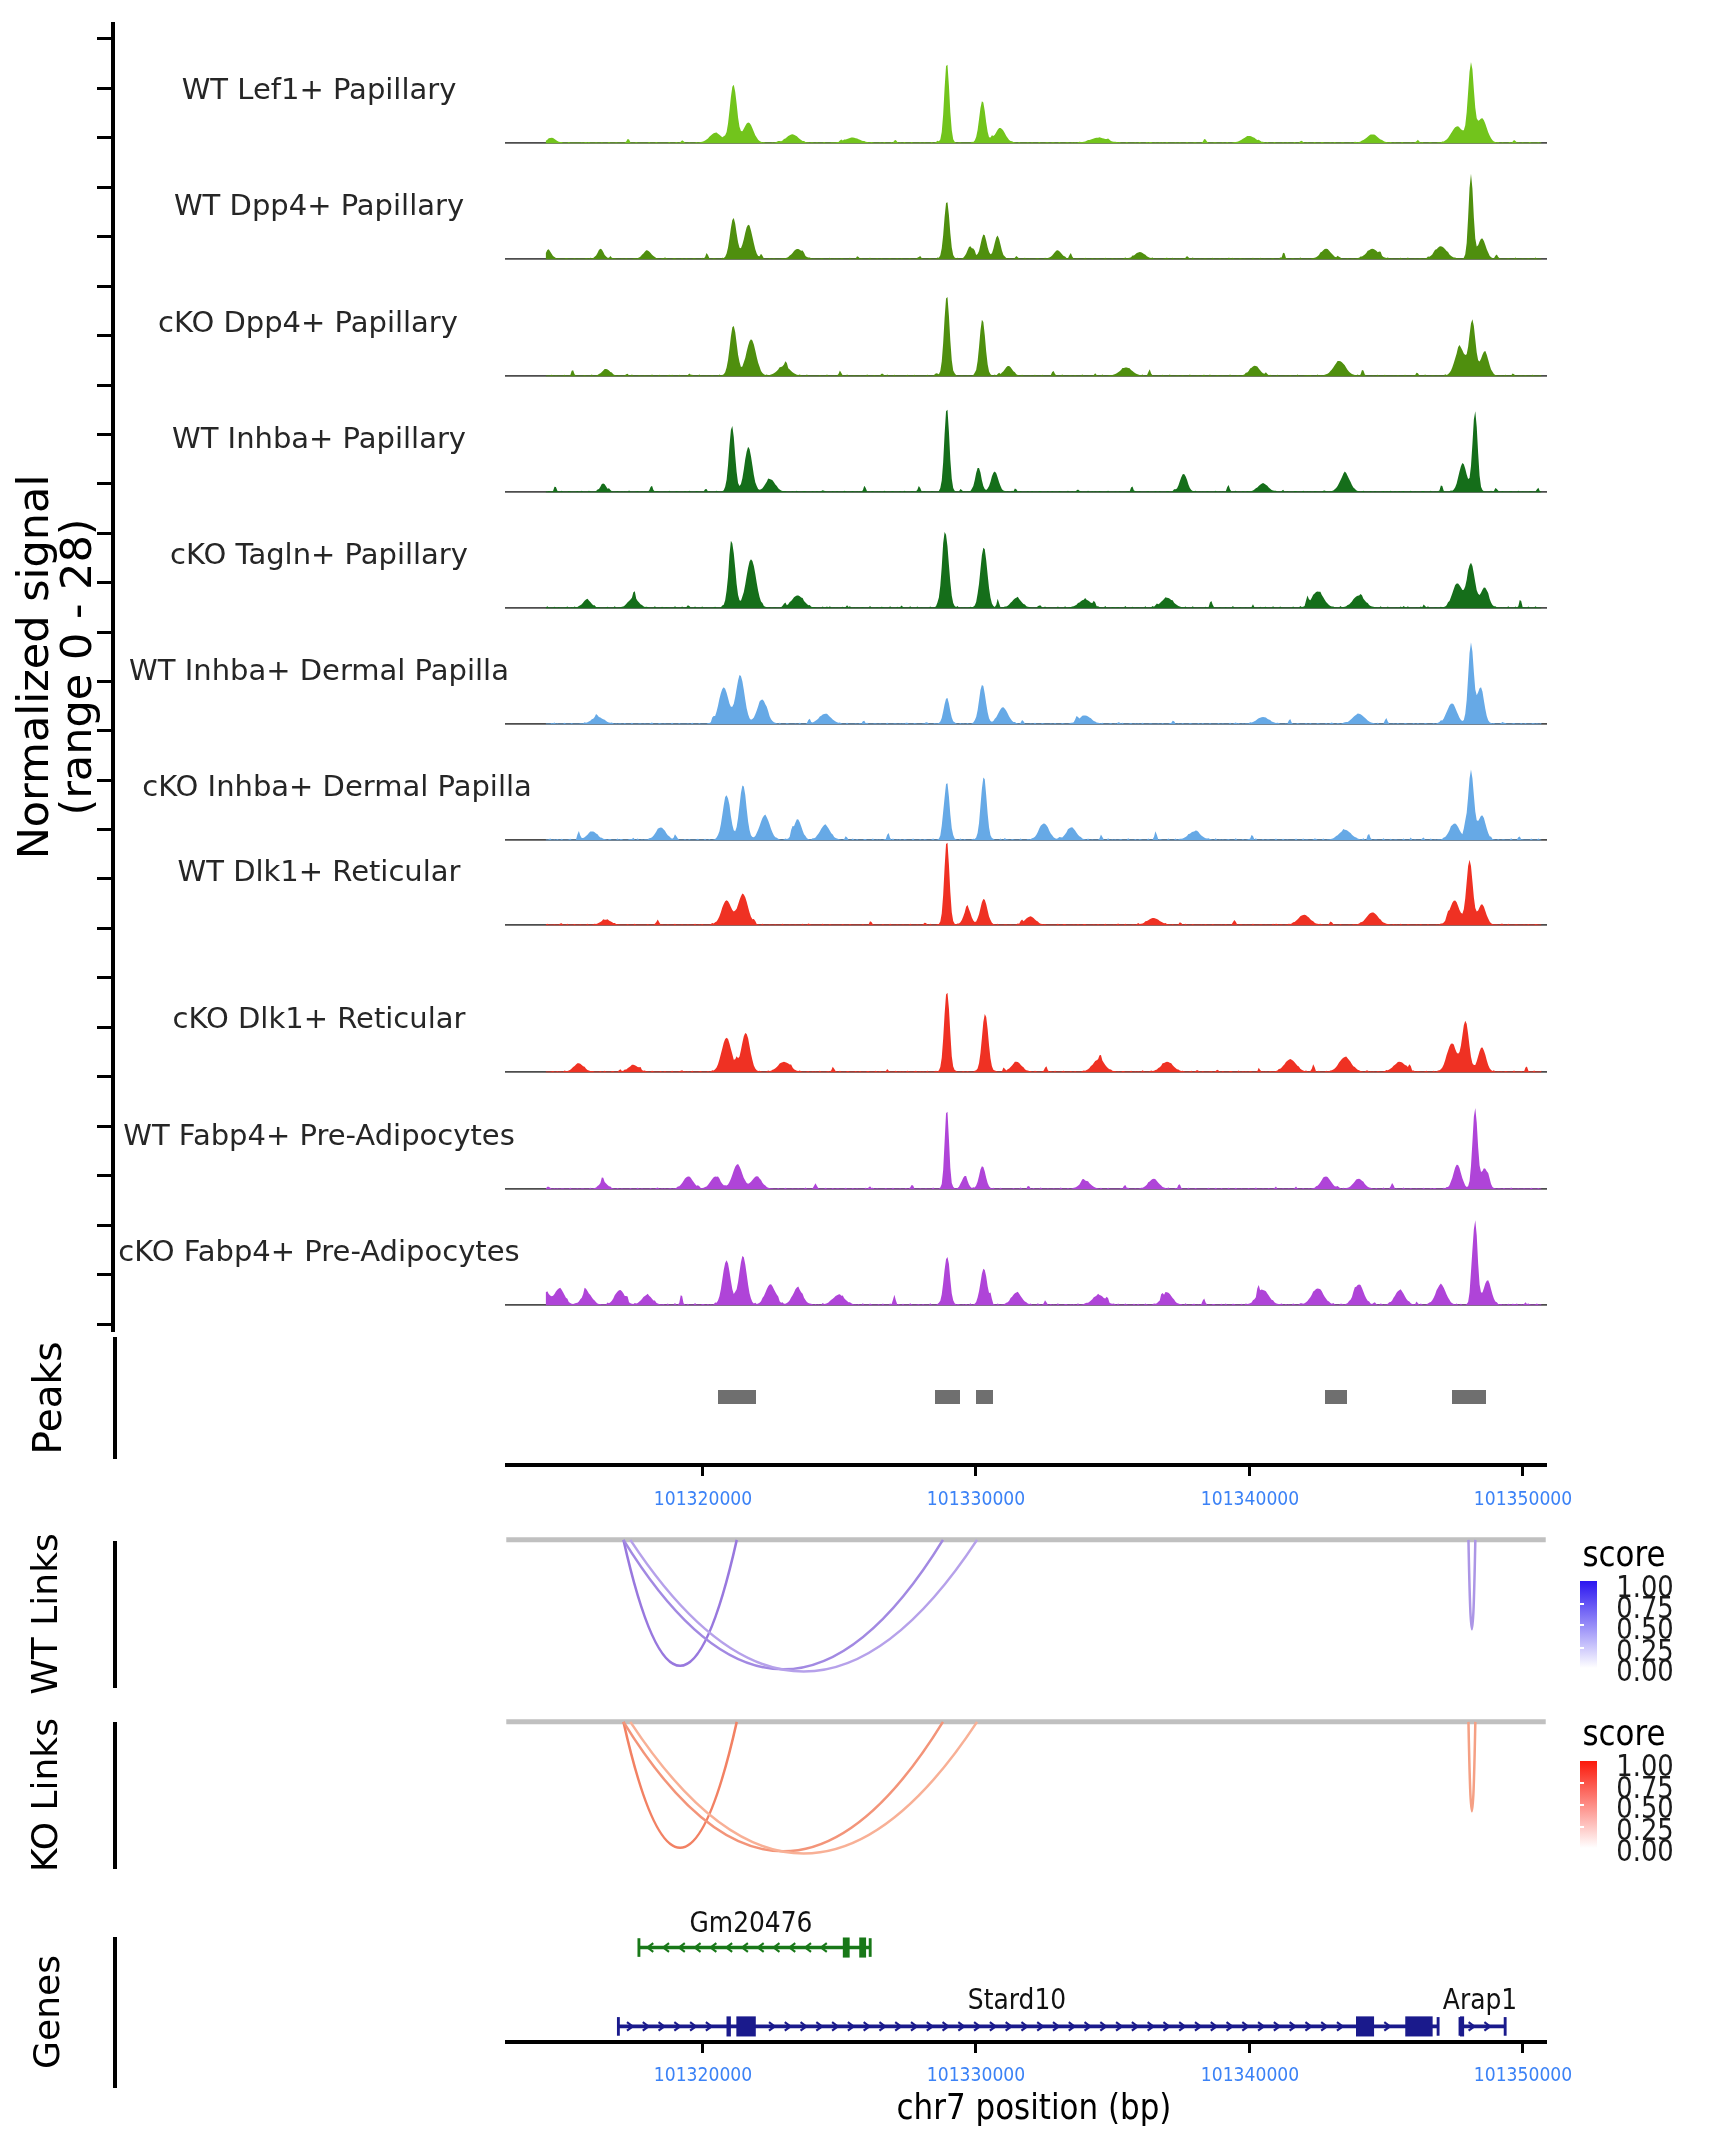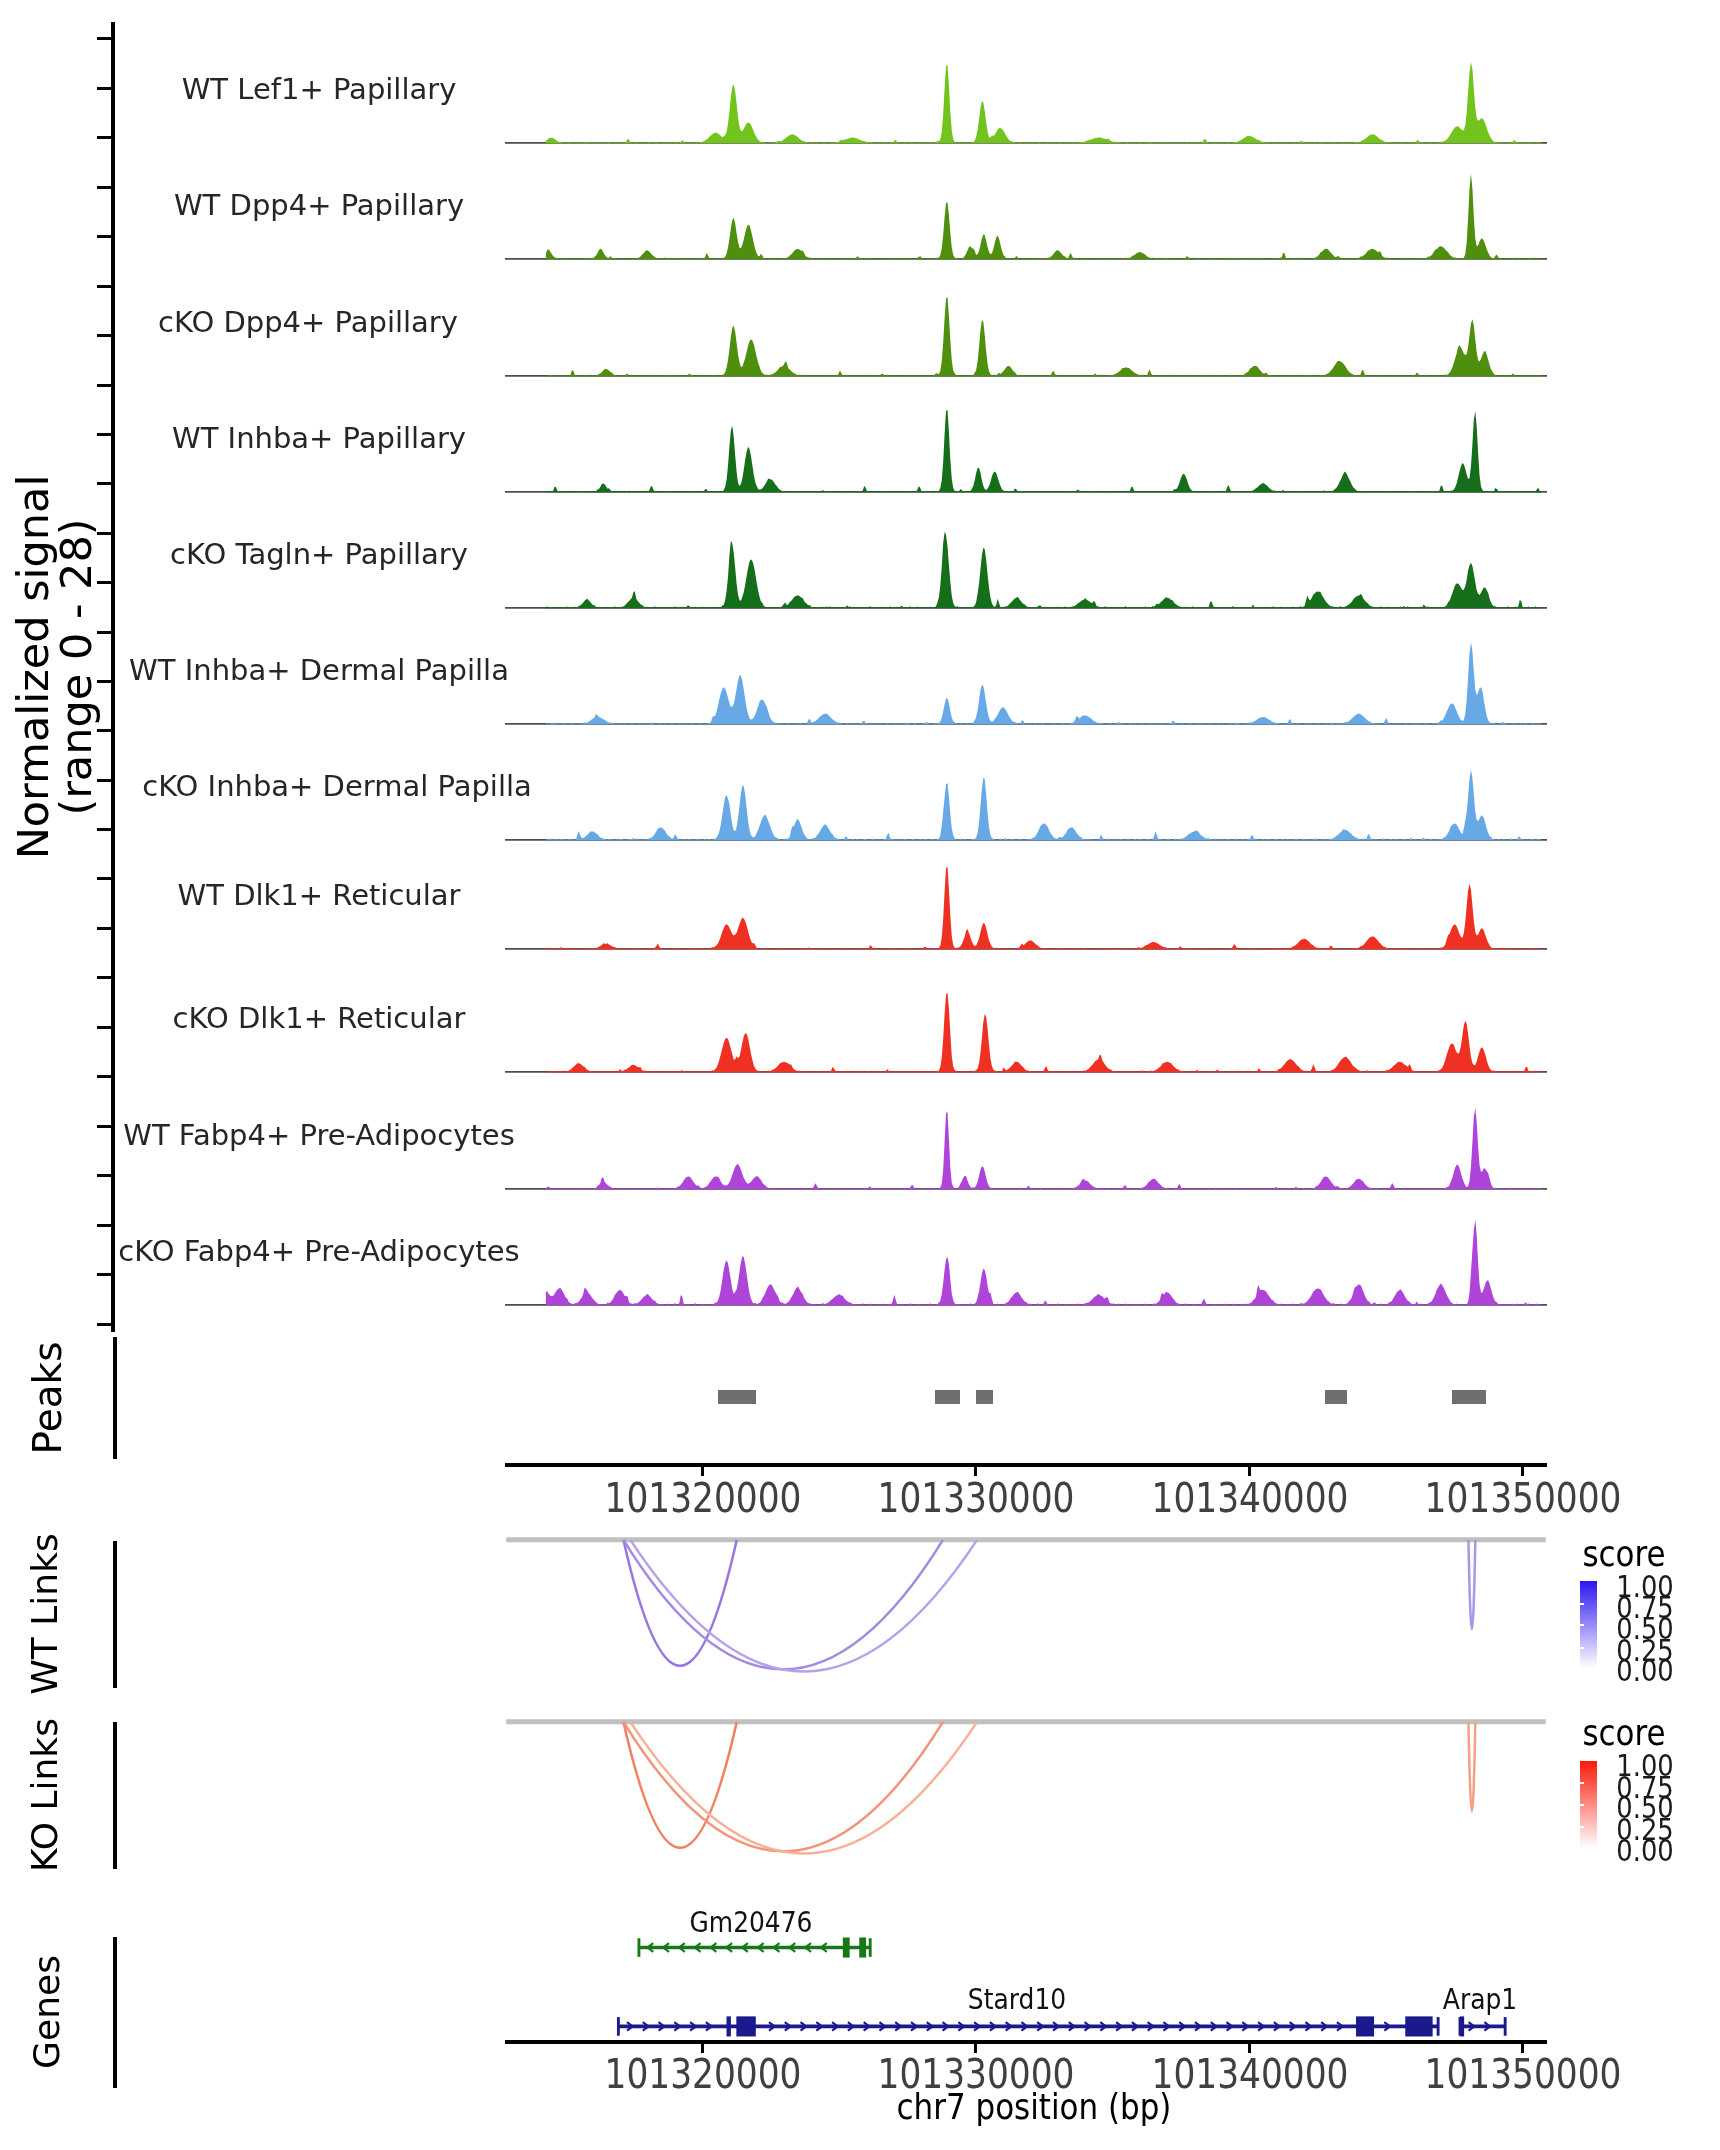--- a/index.html
+++ b/index.html
@@ -1,21 +1,21 @@
 <!DOCTYPE html>
 <html style="font-size:11.5px"><head>
 <meta charset="utf-8">
 <style>
   html,body{margin:0;padding:0;background:#ffffff;}
   body{width:1721px;height:2151px;position:relative;font-family:"DejaVu Sans",sans-serif;}
   .abs{position:absolute;}
   .ctr{transform:translate(-50%,-50%);white-space:nowrap;}
   .rot{transform:translate(-50%,-50%) rotate(-90deg);white-space:nowrap;}
   .cond{display:inline-block;transform:scaleX(0.86);}
-  .tick-label{font-size:40px;color:#404040;}
+  .tick-label{font-size:20px;color:#3b82f6;}
   .gene-label{font-size:29px;color:#111;}
   .legend-num{font-size:30px;color:#1a1a1a;}
   .section-label{font-size:36px;color:#000;}
   .track-label{font-size:29px;color:#262626;}
   svg{position:absolute;overflow:visible;}
 </style>
 </head>
 <body>
 
 <div class="abs" style="left:111px;top:21.5px;width:4.3px;height:1310px;background:#000;"></div>
@@ -95,21 +95,21 @@
         <path d="M762,141 L762,140.0 L764,140.0 L766,140.0 L768,140.0 L770,139.5 L772,139.7 L774,138.8 L776,140.0 L778,139.8 L780,140.0 L782,139.9 L784,140.0 L786,140.0 L788,138.9 L790,140.0 L792,140.0 L794,140.0 L796,140.0 L798,139.3 L800,139.9 L802,140.0 L804,140.0 L806,139.9 L808,139.9 L810,139.7 L812,139.8 L814,139.6 L816,138.4 L818,138.9 L820,138.2 L822,137.3 L824,136.1 L826,134.0 L828,133.5 L830,131.1 L832,126.9 L834,128.4 L836,131.1 L838,131.6 L840,132.9 L842,134.2 L844,134.7 L846,136.7 L848,137.8 L850,138.6 L852,139.1 L854,138.5 L856,139.7 L858,139.9 L860,139.8 L862,140.0 L864,139.8 L866,139.8 L868,140.0 L870,140.0 L872,139.4 L874,140.0 L876,140.0 L878,140.0 L880,140.0 L882,138.9 L884,140.0 L886,140.0 L888,140.0 L890,140.0 L892,139.7 L894,139.8 L896,140.0 L898,140.0 L900,139.6 L902,140.0 L904,139.9 L906,140.0 L908,139.3 L910,138.8 L912,140.0 L914,140.0 L916,140.0 L918,139.9 L920,139.5 L922,139.8 L924,140.0 L926,140.0 L928,139.8 L930,140.0 L932,139.9 L934,140.0 L936,140.0 L938,138.9 L940,140.0 L942,140.0 L944,140.0 L946,140.0 L948,139.4 L950,139.9 L952,140.0 L954,140.0 L956,139.9 L958,140.0 L960,139.8 L962,140.0 L964,140.0 L966,139.0 L968,140.0 L970,140.0 L972,140.0 L974,140.0 L976,139.3 L978,139.9 L980,140.0 L982,140.0 L984,139.9 L986,139.9 L988,139.5 L990,139.4 L992,138.3 L994,131.6 L996,129.7 L998,129.4 L1000,123.4 L1002,115.3 L1004,105.4 L1006,97.9 L1008,91.9 L1010,89.6 L1012,91.5 L1014,97.0 L1016,104.4 L1018,112.0 L1020,116.8 L1022,116.6 L1024,112.5 L1026,103.0 L1028,91.1 L1030,80.0 L1032,72.4 L1034,73.7 L1036,81.1 L1038,93.1 L1040,106.7 L1042,118.6 L1044,127.3 L1046,132.8 L1048,134.9 L1050,133.9 L1052,131.7 L1054,127.2 L1056,121.8 L1058,115.8 L1060,109.5 L1062,107.2 L1064,106.5 L1066,108.7 L1068,113.1 L1070,116.5 L1072,122.9 L1074,130.0 L1076,134.0 L1078,136.4 L1080,138.3 L1082,139.1 L1084,139.7 L1086,139.9 L1088,138.9 L1090,140.0 L1092,140.0 L1094,140.0 L1096,140.0 L1098,139.5 L1100,139.8 L1102,140.0 L1104,140.0 L1106,139.9 L1108,140.0 L1110,139.8 L1112,140.0 L1114,140.0 L1116,139.0 L1118,140.0 L1120,140.0 L1122,140.0 L1124,140.0 L1126,139.2 L1128,135.1 L1130,133.4 L1132,137.8 L1134,138.6 L1136,137.7 L1138,136.2 L1140,134.9 L1142,133.0 L1144,130.1 L1146,129.1 L1148,127.6 L1150,126.7 L1152,126.6 L1154,126.5 L1156,128.6 L1158,130.5 L1160,132.5 L1162,134.4 L1164,136.0 L1166,137.1 L1168,138.4 L1170,139.1 L1172,138.8 L1174,139.7 L1176,139.9 L1178,139.9 L1180,140.0 L1182,139.1 L1184,139.9 L1186,140.0 L1188,140.0 L1190,140.0 L1192,139.9 L1194,139.7 L1196,140.0 L1198,140.0 L1200,139.5 L1202,140.0 L1204,136.9 L1206,136.3 L1208,139.8 L1210,139.0 L1212,140.0 L1214,140.0 L1216,140.0 L1218,140.0 L1220,139.8 L1222,139.7 L1224,140.0 L1226,140.0 L1228,139.6 L1230,140.0 L1232,139.9 L1234,140.0 L1236,140.0 L1238,139.0 L1240,140.0 L1242,140.0 L1244,140.0 L1246,140.0 L1248,139.6 L1250,139.7 L1252,140.0 L1254,140.0 L1256,139.8 L1258,140.0 L1260,139.8 L1262,139.9 L1264,139.1 L1266,138.9 L1268,140.0 L1270,140.0 L1272,140.0 L1274,140.0 L1276,139.5 L1278,139.8 L1280,140.0 L1282,140.0 L1284,139.9 L1286,140.0 L1288,139.7 L1290,139.8 L1292,138.4 L1294,138.8 L1296,140.0 L1298,140.0 L1300,140.0 L1302,140.0 L1304,139.3 L1306,139.8 L1308,139.8 L1310,139.2 L1312,137.1 L1314,132.3 L1316,123.4 L1318,113.3 L1320,105.5 L1322,104.3 L1324,112.3 L1326,122.8 L1328,131.6 L1330,136.8 L1332,138.2 L1334,139.7 L1336,140.0 L1338,139.9 L1340,139.3 L1342,139.9 L1344,139.6 L1346,140.0 L1348,140.0 L1350,139.4 L1352,140.0 L1354,139.9 L1356,139.7 L1358,138.8 L1360,135.6 L1362,131.1 L1364,121.6 L1366,107.7 L1368,93.2 L1370,86.5 L1372,87.9 L1374,98.4 L1376,112.3 L1378,124.2 L1380,132.7 L1382,136.5 L1384,137.5 L1386,136.6 L1388,133.5 L1390,131.4 L1392,127.6 L1394,123.6 L1396,120.2 L1398,117.8 L1400,117.3 L1402,119.3 L1404,122.4 L1406,126.0 L1408,130.2 L1410,133.4 L1412,136.2 L1414,137.9 L1416,138.0 L1418,139.5 L1420,139.8 L1422,139.9 L1424,139.1 L1426,135.0 L1428,136.8 L1430,140.0 L1432,140.0 L1434,139.9 L1436,140.0 L1438,139.7 L1440,140.0 L1442,140.0 L1444,139.1 L1446,140.0 L1448,140.0 L1450,140.0 L1452,140.0 L1454,139.4 L1456,139.7 L1458,140.0 L1460,140.0 L1462,140.0 L1464,140.0 L1466,139.7 L1468,140.0 L1470,140.0 L1472,139.2 L1474,140.0 L1476,140.0 L1478,140.0 L1480,140.0 L1482,139.3 L1484,139.8 L1486,140.0 L1488,139.9 L1490,139.9 L1492,139.7 L1494,139.0 L1496,139.0 L1498,138.3 L1500,134.3 L1502,129.4 L1504,130.8 L1506,133.0 L1508,131.4 L1510,129.2 L1512,128.9 L1514,128.8 L1516,129.2 L1518,130.2 L1520,131.5 L1522,132.8 L1524,134.9 L1526,136.4 L1528,137.1 L1530,138.5 L1532,139.0 L1534,139.5 L1536,139.7 L1538,139.0 L1540,139.9 L1542,140.0 L1544,140.0 L1546,140.0 L1548,139.8 L1550,139.5 L1552,140.0 L1554,140.0 L1556,139.7 L1558,140.0 L1560,138.3 L1562,138.6 L1564,140.0 L1566,139.1 L1568,140.0 L1570,140.0 L1572,140.0 L1574,140.0 L1576,139.7 L1578,139.5 L1580,140.0 L1582,140.0 L1584,139.8 L1586,140.0 L1588,139.8 L1590,140.0 L1592,140.0 L1594,139.1 L1596,140.0 L1598,140.0 L1600,140.0 L1602,140.0 L1604,139.6 L1606,139.6 L1608,140.0 L1610,140.0 L1612,139.9 L1614,140.0 L1616,139.7 L1618,140.0 L1620,140.0 L1622,139.2 L1624,140.0 L1626,140.0 L1628,140.0 L1630,140.0 L1632,139.4 L1634,139.2 L1636,136.1 L1638,137.0 L1640,140.0 L1642,140.0 L1644,139.6 L1646,140.0 L1648,140.0 L1650,139.3 L1652,140.0 L1654,140.0 L1656,140.0 L1658,140.0 L1660,139.3 L1662,139.8 L1664,139.9 L1666,140.0 L1668,140.0 L1670,139.9 L1672,139.5 L1674,140.0 L1676,140.0 L1678,139.5 L1680,140.0 L1682,140.0 L1684,140.0 L1686,140.0 L1688,139.2 L1690,139.9 L1692,140.0 L1694,140.0 L1696,140.0 L1698,139.9 L1700,139.5 L1702,140.0 L1704,140.0 L1706,139.6 L1708,140.0 L1710,139.9 L1712,140.0 L1714,140.0 L1716,139.1 L1718,139.9 L1720,140.0 L1722,139.5 L1724,138.8 L1726,139.8 L1728,139.5 L1730,140.0 L1732,140.0 L1734,139.8 L1736,139.9 L1738,139.7 L1740,139.8 L1742,139.6 L1744,138.3 L1746,138.7 L1748,137.9 L1750,137.0 L1752,135.8 L1754,134.1 L1756,132.7 L1758,132.0 L1760,131.3 L1762,130.9 L1764,131.3 L1766,131.8 L1768,133.3 L1770,134.6 L1772,135.1 L1774,137.1 L1776,138.0 L1778,138.8 L1780,139.3 L1782,139.1 L1784,139.4 L1786,139.9 L1788,140.0 L1790,140.0 L1792,140.0 L1794,139.6 L1796,139.9 L1798,135.8 L1800,133.9 L1802,139.0 L1804,140.0 L1806,140.0 L1808,140.0 L1810,139.4 L1812,139.7 L1814,140.0 L1816,140.0 L1818,140.0 L1820,140.0 L1822,139.5 L1824,140.0 L1826,140.0 L1828,139.4 L1830,140.0 L1832,140.0 L1834,140.0 L1836,140.0 L1838,139.3 L1840,139.8 L1842,140.0 L1844,140.0 L1846,140.0 L1848,139.9 L1850,139.4 L1852,140.0 L1854,140.0 L1856,139.4 L1858,138.7 L1860,139.8 L1862,140.0 L1864,140.0 L1866,139.2 L1868,139.8 L1870,139.9 L1872,139.8 L1874,139.1 L1876,138.4 L1878,138.1 L1880,137.8 L1882,136.6 L1884,134.8 L1886,133.2 L1888,131.0 L1890,129.3 L1892,127.7 L1894,126.0 L1896,126.5 L1898,127.2 L1900,128.5 L1902,130.3 L1904,132.0 L1906,133.7 L1908,135.9 L1910,137.3 L1912,138.2 L1914,139.0 L1916,139.2 L1918,139.7 L1920,139.9 L1922,139.1 L1924,139.9 L1926,140.0 L1928,140.0 L1930,140.0 L1932,135.4 L1934,132.2 L1936,137.3 L1938,140.0 L1940,140.0 L1942,140.0 L1944,139.6 L1946,140.0 L1948,140.0 L1950,139.3 L1952,140.0 L1954,140.0 L1956,140.0 L1958,140.0 L1960,139.5 L1962,139.6 L1964,140.0 L1966,140.0 L1968,140.0 L1970,140.0 L1972,139.5 L1974,140.0 L1976,140.0 L1978,139.4 L1980,140.0 L1982,140.0 L1984,140.0 L1986,140.0 L1988,139.4 L1990,139.7 L1992,140.0 L1994,140.0 L1996,140.0 L1998,139.9 L2000,139.4 L2002,139.9 L2004,139.8 L2006,139.0 L2008,138.0 L2010,135.6 L2012,135.8 L2014,133.0 L2016,128.4 L2018,124.0 L2020,119.3 L2022,115.0 L2024,112.5 L2026,112.1 L2028,113.6 L2030,118.2 L2032,123.1 L2034,127.6 L2036,132.1 L2038,135.1 L2040,136.7 L2042,135.2 L2044,126.5 L2046,107.3 L2048,75.1 L2050,41.6 L2052,26.8 L2054,39.7 L2056,68.2 L2058,92.6 L2060,100.7 L2062,96.6 L2064,90.7 L2066,89.6 L2068,95.5 L2070,108.0 L2072,119.7 L2074,129.7 L2076,135.5 L2078,138.3 L2080,139.5 L2082,139.6 L2084,139.4 L2086,140.0 L2088,140.0 L2090,139.9 L2092,140.0 L2094,139.4 L2096,137.8 L2098,139.0 L2100,139.3 L2102,140.0 L2104,140.0 L2106,140.0 L2108,140.0 L2110,139.6 L2112,139.5 L2114,140.0 L2116,140.0 L2118,140.0 L2120,140.0 L2122,139.5 L2124,140.0 L2126,140.0 L2128,139.4 L2130,140.0 L2132,140.0 L2134,140.0 L2136,140.0 L2138,139.5 L2140,139.6 L2142,140.0 L2144,139.8 L2146,140.0 L2148,140.0 L2150,139.4 L2150,141 Z" fill="#66A9E6" stroke="none"></path>
       </svg>
     </div>
     <div class="abs" style="left:0;top:739px;width:1721px;height:102px;">
       <div class="abs ctr track-label" style="left:337px;top:47px;">cKO Inhba+ Dermal Papilla</div>
       <svg width="1042" height="102" viewBox="705 0 1453 142" style="left:505px;top:0;">
         <line x1="705" y1="140.5" x2="2158" y2="140.5" stroke="#4d4d4d" stroke-width="2.5"></line>
         <path d="M762,141 L762,140.0 L764,140.0 L766,139.8 L768,138.8 L770,140.0 L772,140.0 L774,139.8 L776,140.0 L778,139.5 L780,140.0 L782,140.0 L784,139.1 L786,139.9 L788,140.0 L790,140.0 L792,140.0 L794,139.7 L796,138.9 L798,140.0 L800,140.0 L802,139.9 L804,140.0 L806,133.2 L808,128.1 L810,134.3 L812,138.1 L814,138.1 L816,136.9 L818,135.3 L820,133.3 L822,130.9 L824,128.9 L826,128.9 L828,129.0 L830,129.9 L832,131.6 L834,132.6 L836,135.5 L838,137.1 L840,137.6 L842,139.1 L844,139.5 L846,139.8 L848,139.9 L850,139.4 L852,139.3 L854,140.0 L856,140.0 L858,140.0 L860,140.0 L862,138.8 L864,140.0 L866,139.3 L868,139.2 L870,140.0 L872,139.9 L874,140.0 L876,140.0 L878,139.3 L880,139.5 L882,139.4 L884,137.6 L886,139.9 L888,140.0 L890,138.7 L892,140.0 L894,140.0 L896,139.6 L898,140.0 L900,139.7 L902,139.8 L904,139.6 L906,138.3 L908,137.8 L910,136.8 L912,134.7 L914,132.1 L916,129.0 L918,125.0 L920,124.1 L922,123.2 L924,123.5 L926,125.6 L928,127.8 L930,131.3 L932,134.1 L934,135.5 L936,137.6 L938,138.9 L940,137.6 L942,132.7 L944,135.6 L946,138.8 L948,140.0 L950,140.0 L952,139.9 L954,140.0 L956,139.3 L958,140.0 L960,140.0 L962,139.2 L964,139.9 L966,140.0 L968,140.0 L970,139.9 L972,139.7 L974,138.9 L976,140.0 L978,140.0 L980,140.0 L982,140.0 L984,139.1 L986,140.0 L988,140.0 L990,139.3 L992,139.9 L994,139.9 L996,139.7 L998,139.2 L1000,137.3 L1002,133.6 L1004,128.4 L1006,118.7 L1008,105.9 L1010,92.4 L1012,80.8 L1014,78.4 L1016,83.0 L1018,91.7 L1020,107.2 L1022,119.4 L1024,127.0 L1026,128.5 L1028,122.5 L1030,109.7 L1032,92.7 L1034,75.2 L1036,64.8 L1038,66.2 L1040,77.7 L1042,97.3 L1044,114.8 L1046,126.8 L1048,134.2 L1050,136.7 L1052,136.9 L1054,135.0 L1056,131.1 L1058,126.5 L1060,121.3 L1062,115.3 L1064,110.2 L1066,107.0 L1068,105.2 L1070,109.0 L1072,113.6 L1074,119.2 L1076,125.4 L1078,130.1 L1080,134.3 L1082,136.9 L1084,137.7 L1086,138.9 L1088,139.7 L1090,139.9 L1092,139.9 L1094,139.8 L1096,138.5 L1098,139.4 L1100,138.5 L1102,136.2 L1104,126.8 L1106,121.2 L1108,121.6 L1110,116.3 L1112,111.8 L1114,112.2 L1116,115.8 L1118,121.5 L1120,127.6 L1122,132.6 L1124,135.1 L1126,138.4 L1128,139.3 L1130,139.6 L1132,139.6 L1134,138.3 L1136,138.4 L1138,137.1 L1140,134.3 L1142,132.0 L1144,128.7 L1146,125.1 L1148,122.1 L1150,119.9 L1152,118.9 L1154,121.4 L1156,124.2 L1158,127.8 L1160,131.3 L1162,133.2 L1164,136.6 L1166,138.1 L1168,138.5 L1170,139.5 L1172,139.8 L1174,139.9 L1176,140.0 L1178,139.5 L1180,135.5 L1182,137.2 L1184,140.0 L1186,140.0 L1188,140.0 L1190,138.7 L1192,140.0 L1194,140.0 L1196,139.5 L1198,140.0 L1200,139.9 L1202,140.0 L1204,140.0 L1206,139.5 L1208,139.3 L1210,140.0 L1212,140.0 L1214,140.0 L1216,140.0 L1218,138.6 L1220,140.0 L1222,140.0 L1224,139.7 L1226,140.0 L1228,139.7 L1230,140.0 L1232,140.0 L1234,139.4 L1236,139.5 L1238,133.5 L1240,131.1 L1242,138.0 L1244,140.0 L1246,138.6 L1248,140.0 L1250,140.0 L1252,139.8 L1254,140.0 L1256,139.5 L1258,140.0 L1260,140.0 L1262,139.4 L1264,139.7 L1266,140.0 L1268,140.0 L1270,140.0 L1272,139.9 L1274,138.6 L1276,140.0 L1278,140.0 L1280,139.9 L1282,140.0 L1284,139.2 L1286,140.0 L1288,140.0 L1290,139.4 L1292,139.8 L1294,140.0 L1296,140.0 L1298,140.0 L1300,139.8 L1302,138.7 L1304,140.0 L1306,140.0 L1308,139.8 L1310,138.9 L1312,134.4 L1314,120.9 L1316,101.2 L1318,81.3 L1320,62.6 L1322,61.6 L1324,80.0 L1326,105.3 L1328,124.5 L1330,133.9 L1332,138.7 L1334,139.8 L1336,140.0 L1338,140.0 L1340,138.7 L1342,140.0 L1344,140.0 L1346,139.5 L1348,140.0 L1350,139.9 L1352,140.0 L1354,140.0 L1356,139.6 L1358,139.0 L1360,139.3 L1362,137.2 L1364,130.9 L1366,117.1 L1368,93.0 L1370,69.1 L1372,53.5 L1374,55.9 L1376,78.3 L1378,103.7 L1380,123.4 L1382,134.0 L1384,137.9 L1386,139.0 L1388,139.9 L1390,140.0 L1392,140.0 L1394,140.0 L1396,138.5 L1398,140.0 L1400,139.9 L1402,137.9 L1404,139.7 L1406,139.6 L1408,140.0 L1410,140.0 L1412,139.5 L1414,139.6 L1416,140.0 L1418,140.0 L1420,140.0 L1422,140.0 L1424,138.5 L1426,140.0 L1428,140.0 L1430,139.9 L1432,140.0 L1434,139.2 L1436,139.8 L1438,139.5 L1440,138.4 L1442,137.6 L1444,136.1 L1446,133.4 L1448,129.7 L1450,124.6 L1452,120.8 L1454,119.2 L1456,117.7 L1458,118.1 L1460,120.3 L1462,122.8 L1464,127.8 L1466,131.5 L1468,134.1 L1470,136.8 L1472,138.3 L1474,139.0 L1476,138.4 L1478,136.4 L1480,136.9 L1482,137.2 L1484,135.3 L1486,132.7 L1488,129.8 L1490,125.7 L1492,124.5 L1494,123.3 L1496,123.0 L1498,125.0 L1500,127.6 L1502,130.6 L1504,133.4 L1506,135.6 L1508,136.5 L1510,138.7 L1512,139.4 L1514,139.7 L1516,139.9 L1518,138.5 L1520,140.0 L1522,140.0 L1524,139.6 L1526,140.0 L1528,139.9 L1530,140.0 L1532,140.0 L1534,138.7 L1536,133.1 L1538,136.4 L1540,140.0 L1542,140.0 L1544,140.0 L1546,138.4 L1548,140.0 L1550,140.0 L1552,139.8 L1554,140.0 L1556,139.7 L1558,140.0 L1560,140.0 L1562,139.6 L1564,139.5 L1566,140.0 L1568,140.0 L1570,140.0 L1572,140.0 L1574,138.4 L1576,140.0 L1578,140.0 L1580,139.9 L1582,140.0 L1584,139.4 L1586,140.0 L1588,140.0 L1590,139.5 L1592,139.7 L1594,140.0 L1596,140.0 L1598,140.0 L1600,140.0 L1602,138.5 L1604,140.0 L1606,140.0 L1608,140.0 L1610,136.2 L1612,128.6 L1614,133.9 L1616,140.0 L1618,139.5 L1620,139.8 L1622,140.0 L1624,140.0 L1626,140.0 L1628,139.9 L1630,138.6 L1632,140.0 L1634,140.0 L1636,140.0 L1638,140.0 L1640,138.8 L1642,139.9 L1644,139.8 L1646,139.1 L1648,139.1 L1650,138.6 L1652,137.7 L1654,136.6 L1656,135.0 L1658,132.3 L1660,131.9 L1662,130.4 L1664,129.3 L1666,128.8 L1668,127.6 L1670,127.8 L1672,129.4 L1674,132.4 L1676,134.4 L1678,135.8 L1680,137.2 L1682,138.2 L1684,138.7 L1686,138.4 L1688,139.2 L1690,139.8 L1692,139.9 L1694,140.0 L1696,138.4 L1698,140.0 L1700,140.0 L1702,139.7 L1704,140.0 L1706,139.7 L1708,140.0 L1710,140.0 L1712,139.7 L1714,139.3 L1716,140.0 L1718,140.0 L1720,140.0 L1722,140.0 L1724,138.3 L1726,140.0 L1728,140.0 L1730,139.9 L1732,140.0 L1734,139.5 L1736,140.0 L1738,140.0 L1740,139.6 L1742,139.5 L1744,139.1 L1746,133.6 L1748,135.0 L1750,140.0 L1752,138.4 L1754,140.0 L1756,140.0 L1758,139.9 L1760,140.0 L1762,139.2 L1764,140.0 L1766,140.0 L1768,139.6 L1770,139.7 L1772,140.0 L1774,139.9 L1776,140.0 L1778,140.0 L1780,138.5 L1782,140.0 L1784,140.0 L1786,140.0 L1788,140.0 L1790,139.0 L1792,140.0 L1794,140.0 L1796,139.6 L1798,139.9 L1800,140.0 L1802,140.0 L1804,140.0 L1806,139.9 L1808,138.6 L1810,140.0 L1812,140.0 L1814,140.0 L1816,140.0 L1818,138.7 L1820,140.0 L1822,139.8 L1824,139.7 L1826,140.0 L1828,139.9 L1830,140.0 L1832,139.6 L1834,138.7 L1836,138.9 L1838,140.0 L1840,140.0 L1842,140.0 L1844,140.0 L1846,138.5 L1848,140.0 L1850,139.9 L1852,139.6 L1854,139.7 L1856,139.3 L1858,139.0 L1860,138.3 L1862,137.0 L1864,135.0 L1866,134.1 L1868,132.1 L1870,130.2 L1872,128.4 L1874,125.5 L1876,126.6 L1878,126.8 L1880,127.7 L1882,129.4 L1884,131.0 L1886,133.3 L1888,135.2 L1890,136.5 L1892,137.3 L1894,138.7 L1896,139.3 L1898,139.6 L1900,139.8 L1902,138.2 L1904,140.0 L1906,139.9 L1908,133.8 L1910,132.2 L1912,137.9 L1914,140.0 L1916,140.0 L1918,139.7 L1920,139.6 L1922,140.0 L1924,140.0 L1926,140.0 L1928,140.0 L1930,138.3 L1932,140.0 L1934,140.0 L1936,140.0 L1938,140.0 L1940,139.1 L1942,140.0 L1944,140.0 L1946,139.7 L1948,139.8 L1950,140.0 L1952,140.0 L1954,140.0 L1956,140.0 L1958,138.5 L1960,140.0 L1962,140.0 L1964,140.0 L1966,139.9 L1968,137.4 L1970,140.0 L1972,140.0 L1974,139.7 L1976,139.9 L1978,140.0 L1980,140.0 L1982,140.0 L1984,138.8 L1986,137.2 L1988,140.0 L1990,140.0 L1992,140.0 L1994,140.0 L1996,138.5 L1998,140.0 L2000,140.0 L2002,139.7 L2004,140.0 L2006,139.8 L2008,139.8 L2010,139.6 L2012,139.0 L2014,137.1 L2016,136.6 L2018,134.1 L2020,130.9 L2022,127.0 L2024,121.4 L2026,119.8 L2028,117.9 L2030,117.6 L2032,119.6 L2034,122.6 L2036,126.7 L2038,130.4 L2040,132.6 L2042,124.8 L2044,113.4 L2046,102.7 L2048,80.4 L2050,54.9 L2052,42.4 L2054,54.5 L2056,78.3 L2058,100.9 L2060,113.1 L2062,114.1 L2064,110.7 L2066,107.0 L2068,106.5 L2070,110.1 L2072,117.3 L2074,124.7 L2076,131.0 L2078,135.4 L2080,136.2 L2082,139.2 L2084,139.7 L2086,139.9 L2088,140.0 L2090,139.2 L2092,140.0 L2094,140.0 L2096,139.8 L2098,139.7 L2100,140.0 L2102,140.0 L2104,140.0 L2106,140.0 L2108,138.4 L2110,140.0 L2112,140.0 L2114,140.0 L2116,140.0 L2118,136.9 L2120,135.9 L2122,139.7 L2124,139.7 L2126,139.9 L2128,140.0 L2130,139.9 L2132,140.0 L2134,140.0 L2136,138.6 L2138,140.0 L2140,140.0 L2142,140.0 L2144,140.0 L2146,138.6 L2148,140.0 L2150,140.0 L2150,141 Z" fill="#66A9E6" stroke="none"></path>
       </svg>
     </div>
-    <div class="abs" style="left:0;top:848px;width:1600px;height:102px;">
+    <div class="abs" style="left:0;top:824px;width:1600px;height:102px;">
       <div class="abs ctr track-label" style="left:319px;top:47px;">WT Dlk1+ Reticular</div>
       <svg width="1042" height="102" viewBox="705 0 1453 142" style="left:505px;top:0;">
         <line x1="705" y1="140.5" x2="2158" y2="140.5" stroke="#4d4d4d" stroke-width="2.5"></line>
         <path d="M762,141 L762,140.0 L764,139.0 L766,140.0 L768,140.0 L770,140.0 L772,140.0 L774,139.7 L776,140.0 L778,140.0 L780,139.9 L782,138.7 L784,138.3 L786,139.9 L788,140.0 L790,140.0 L792,139.0 L794,140.0 L796,140.0 L798,140.0 L800,140.0 L802,139.5 L804,140.0 L806,140.0 L808,139.9 L810,139.8 L812,140.0 L814,140.0 L816,140.0 L818,140.0 L820,139.0 L822,140.0 L824,140.0 L826,139.9 L828,139.8 L830,138.9 L832,139.2 L834,138.6 L836,137.6 L838,136.6 L840,135.3 L842,132.8 L844,133.3 L846,133.3 L848,132.7 L850,134.4 L852,135.5 L854,136.7 L856,137.8 L858,137.8 L860,139.2 L862,139.6 L864,139.7 L866,139.9 L868,139.9 L870,139.9 L872,140.0 L874,140.0 L876,139.3 L878,140.0 L880,140.0 L882,140.0 L884,140.0 L886,139.0 L888,140.0 L890,140.0 L892,139.9 L894,140.0 L896,139.9 L898,139.9 L900,140.0 L902,140.0 L904,139.5 L906,140.0 L908,140.0 L910,140.0 L912,140.0 L914,139.0 L916,136.6 L918,133.2 L920,136.9 L922,140.0 L924,139.7 L926,139.9 L928,140.0 L930,140.0 L932,139.6 L934,140.0 L936,140.0 L938,140.0 L940,140.0 L942,139.0 L944,140.0 L946,140.0 L948,140.0 L950,140.0 L952,139.6 L954,140.0 L956,140.0 L958,139.9 L960,139.8 L962,140.0 L964,140.0 L966,140.0 L968,140.0 L970,139.0 L972,140.0 L974,140.0 L976,139.7 L978,140.0 L980,139.4 L982,140.0 L984,140.0 L986,139.9 L988,139.9 L990,139.9 L992,139.2 L994,137.8 L996,138.8 L998,137.0 L1000,135.9 L1002,132.8 L1004,128.5 L1006,123.0 L1008,116.2 L1010,111.5 L1012,107.6 L1014,106.2 L1016,107.6 L1018,111.2 L1020,115.7 L1022,119.9 L1024,122.0 L1026,120.6 L1028,118.0 L1030,112.3 L1032,105.9 L1034,100.5 L1036,96.7 L1038,98.1 L1040,102.0 L1042,108.4 L1044,116.0 L1046,123.2 L1048,129.3 L1050,132.7 L1052,132.5 L1054,135.3 L1056,139.3 L1058,139.7 L1060,139.9 L1062,140.0 L1064,139.0 L1066,140.0 L1068,140.0 L1070,140.0 L1072,140.0 L1074,139.8 L1076,139.9 L1078,140.0 L1080,140.0 L1082,139.6 L1084,140.0 L1086,140.0 L1088,140.0 L1090,140.0 L1092,139.0 L1094,140.0 L1096,140.0 L1098,140.0 L1100,140.0 L1102,139.7 L1104,139.9 L1106,140.0 L1108,140.0 L1110,139.7 L1112,140.0 L1114,140.0 L1116,140.0 L1118,140.0 L1120,139.0 L1122,140.0 L1124,140.0 L1126,139.9 L1128,138.6 L1130,139.2 L1132,140.0 L1134,140.0 L1136,140.0 L1138,139.9 L1140,140.0 L1142,139.9 L1144,140.0 L1146,140.0 L1148,139.0 L1150,140.0 L1152,140.0 L1154,140.0 L1156,140.0 L1158,139.3 L1160,140.0 L1162,140.0 L1164,140.0 L1166,139.9 L1168,140.0 L1170,139.9 L1172,140.0 L1174,140.0 L1176,139.2 L1178,140.0 L1180,140.0 L1182,140.0 L1184,140.0 L1186,139.2 L1188,140.0 L1190,140.0 L1192,140.0 L1194,140.0 L1196,139.9 L1198,139.9 L1200,140.0 L1202,140.0 L1204,139.3 L1206,140.0 L1208,140.0 L1210,140.0 L1212,139.9 L1214,135.6 L1216,136.6 L1218,139.8 L1220,140.0 L1222,140.0 L1224,139.9 L1226,139.9 L1228,140.0 L1230,140.0 L1232,139.5 L1234,140.0 L1236,140.0 L1238,140.0 L1240,140.0 L1242,139.0 L1244,140.0 L1246,140.0 L1248,140.0 L1250,140.0 L1252,139.7 L1254,139.9 L1256,140.0 L1258,140.0 L1260,139.7 L1262,140.0 L1264,140.0 L1266,140.0 L1268,140.0 L1270,139.0 L1272,140.0 L1274,140.0 L1276,140.0 L1278,140.0 L1280,139.6 L1282,139.9 L1284,140.0 L1286,140.0 L1288,139.7 L1290,137.7 L1292,138.1 L1294,140.0 L1296,140.0 L1298,139.0 L1300,140.0 L1302,140.0 L1304,140.0 L1306,140.0 L1308,139.3 L1310,139.2 L1312,135.9 L1314,124.8 L1316,99.0 L1318,60.3 L1320,27.9 L1322,26.2 L1324,56.5 L1326,94.8 L1328,123.0 L1330,135.3 L1332,139.0 L1334,139.7 L1336,138.8 L1338,138.8 L1340,137.0 L1342,133.6 L1344,128.8 L1346,123.2 L1348,115.3 L1350,112.7 L1352,118.9 L1354,124.0 L1356,130.2 L1358,134.4 L1360,136.4 L1362,135.8 L1364,131.4 L1366,125.7 L1368,117.2 L1370,109.0 L1372,104.4 L1374,105.5 L1376,111.7 L1378,120.6 L1380,128.7 L1382,133.9 L1384,137.7 L1386,139.2 L1388,139.8 L1390,139.9 L1392,139.0 L1394,140.0 L1396,140.0 L1398,140.0 L1400,140.0 L1402,139.8 L1404,139.8 L1406,140.0 L1408,140.0 L1410,139.6 L1412,140.0 L1414,139.9 L1416,139.9 L1418,139.8 L1420,138.6 L1422,139.1 L1424,135.0 L1426,133.2 L1428,135.4 L1430,133.6 L1432,131.8 L1434,130.2 L1436,129.1 L1438,128.6 L1440,129.5 L1442,131.0 L1444,133.0 L1446,134.9 L1448,135.7 L1450,138.0 L1452,138.9 L1454,139.4 L1456,139.7 L1458,139.4 L1460,139.9 L1462,140.0 L1464,140.0 L1466,139.9 L1468,140.0 L1470,139.9 L1472,140.0 L1474,140.0 L1476,139.1 L1478,140.0 L1480,140.0 L1482,139.9 L1484,139.3 L1486,139.3 L1488,139.9 L1490,140.0 L1492,140.0 L1494,140.0 L1496,140.0 L1498,139.8 L1500,140.0 L1502,140.0 L1504,139.2 L1506,140.0 L1508,140.0 L1510,140.0 L1512,139.2 L1514,139.2 L1516,140.0 L1518,140.0 L1520,140.0 L1522,140.0 L1524,139.9 L1526,139.8 L1528,140.0 L1530,140.0 L1532,139.3 L1534,140.0 L1536,140.0 L1538,140.0 L1540,140.0 L1542,139.1 L1544,140.0 L1546,140.0 L1548,140.0 L1550,140.0 L1552,139.9 L1554,139.8 L1556,140.0 L1558,139.7 L1560,138.5 L1562,140.0 L1564,140.0 L1566,140.0 L1568,140.0 L1570,139.0 L1572,140.0 L1574,140.0 L1576,140.0 L1578,140.0 L1580,139.7 L1582,139.8 L1584,139.9 L1586,139.4 L1588,137.9 L1590,139.3 L1592,139.0 L1594,138.5 L1596,137.6 L1598,135.6 L1600,135.3 L1602,134.0 L1604,132.7 L1606,131.7 L1608,130.8 L1610,130.9 L1612,131.5 L1614,132.5 L1616,133.5 L1618,135.0 L1620,136.2 L1622,137.4 L1624,138.3 L1626,138.0 L1628,139.4 L1630,139.7 L1632,139.8 L1634,139.9 L1636,139.4 L1638,139.9 L1640,140.0 L1642,140.0 L1644,139.6 L1646,136.9 L1648,138.1 L1650,140.0 L1652,140.0 L1654,139.1 L1656,140.0 L1658,140.0 L1660,140.0 L1662,140.0 L1664,139.3 L1666,139.9 L1668,140.0 L1670,140.0 L1672,140.0 L1674,140.0 L1676,139.8 L1678,140.0 L1680,140.0 L1682,139.3 L1684,140.0 L1686,140.0 L1688,140.0 L1690,140.0 L1692,139.2 L1694,140.0 L1696,140.0 L1698,140.0 L1700,140.0 L1702,139.9 L1704,139.8 L1706,140.0 L1708,140.0 L1710,139.4 L1712,140.0 L1714,140.0 L1716,140.0 L1718,140.0 L1720,136.8 L1722,133.6 L1724,136.3 L1726,140.0 L1728,140.0 L1730,139.8 L1732,139.8 L1734,140.0 L1736,140.0 L1738,139.6 L1740,140.0 L1742,140.0 L1744,140.0 L1746,140.0 L1748,139.0 L1750,140.0 L1752,140.0 L1754,140.0 L1756,140.0 L1758,139.7 L1760,139.8 L1762,140.0 L1764,140.0 L1766,139.8 L1768,140.0 L1770,139.9 L1772,140.0 L1774,140.0 L1776,139.1 L1778,140.0 L1780,139.0 L1782,139.2 L1784,140.0 L1786,139.6 L1788,139.8 L1790,140.0 L1792,140.0 L1794,139.8 L1796,139.8 L1798,138.9 L1800,139.2 L1802,138.6 L1804,136.8 L1806,136.4 L1808,134.8 L1810,132.9 L1812,130.9 L1814,128.4 L1816,127.4 L1818,126.7 L1820,126.6 L1822,127.3 L1824,128.7 L1826,130.4 L1828,132.6 L1830,134.5 L1832,135.4 L1834,137.5 L1836,138.5 L1838,139.1 L1840,139.5 L1842,139.0 L1844,139.8 L1846,139.9 L1848,140.0 L1850,140.0 L1852,139.9 L1854,139.1 L1856,136.0 L1858,136.9 L1860,139.4 L1862,140.0 L1864,140.0 L1866,140.0 L1868,140.0 L1870,139.2 L1872,140.0 L1874,140.0 L1876,140.0 L1878,140.0 L1880,139.9 L1882,139.7 L1884,140.0 L1886,140.0 L1888,139.5 L1890,139.8 L1892,139.6 L1894,139.3 L1896,138.8 L1898,137.0 L1900,136.6 L1902,135.0 L1904,132.8 L1906,130.4 L1908,127.7 L1910,125.4 L1912,124.0 L1914,123.2 L1916,123.2 L1918,124.6 L1920,126.5 L1922,129.0 L1924,131.5 L1926,132.9 L1928,135.8 L1930,137.3 L1932,138.1 L1934,139.0 L1936,139.2 L1938,139.5 L1940,139.9 L1942,139.9 L1944,139.4 L1946,140.0 L1948,139.8 L1950,140.0 L1952,140.0 L1954,139.1 L1956,140.0 L1958,140.0 L1960,140.0 L1962,140.0 L1964,139.5 L1966,139.8 L1968,140.0 L1970,140.0 L1972,139.9 L1974,140.0 L1976,139.8 L1978,140.0 L1980,140.0 L1982,139.2 L1984,140.0 L1986,140.0 L1988,140.0 L1990,140.0 L1992,139.4 L1994,139.9 L1996,140.0 L1998,140.0 L2000,140.0 L2002,140.0 L2004,139.7 L2006,139.9 L2008,139.7 L2010,138.7 L2012,138.6 L2014,137.2 L2016,134.8 L2018,127.8 L2020,121.2 L2022,119.7 L2024,114.6 L2026,109.7 L2028,106.8 L2030,106.6 L2032,109.1 L2034,114.2 L2036,119.8 L2038,123.7 L2040,125.0 L2042,118.9 L2044,103.5 L2046,80.8 L2048,58.4 L2050,49.9 L2052,58.5 L2054,79.6 L2056,102.1 L2058,116.9 L2060,121.9 L2062,120.5 L2064,116.1 L2066,112.2 L2068,112.3 L2070,115.4 L2072,121.1 L2074,127.3 L2076,131.7 L2078,135.7 L2080,138.3 L2082,139.3 L2084,139.8 L2086,139.7 L2088,139.7 L2090,140.0 L2092,140.0 L2094,138.9 L2096,138.9 L2098,139.9 L2100,140.0 L2102,140.0 L2104,139.1 L2106,140.0 L2108,140.0 L2110,140.0 L2112,140.0 L2114,139.6 L2116,139.7 L2118,140.0 L2120,140.0 L2122,139.9 L2124,140.0 L2126,139.8 L2128,140.0 L2130,140.0 L2132,139.2 L2134,140.0 L2136,140.0 L2138,140.0 L2140,140.0 L2142,139.5 L2144,139.8 L2146,140.0 L2148,140.0 L2150,140.0 L2150,141 Z" fill="#EF3123" stroke="none"></path>
       </svg>
     </div>
     <div class="abs" style="left:0;top:971px;width:1721px;height:102px;">
       <div class="abs ctr track-label" style="left:319px;top:47px;">cKO Dlk1+ Reticular</div>
       <svg width="1042" height="102" viewBox="705 0 1453 142" style="left:505px;top:0;">
         <line x1="705" y1="140.5" x2="2158" y2="140.5" stroke="#4d4d4d" stroke-width="2.5"></line>

